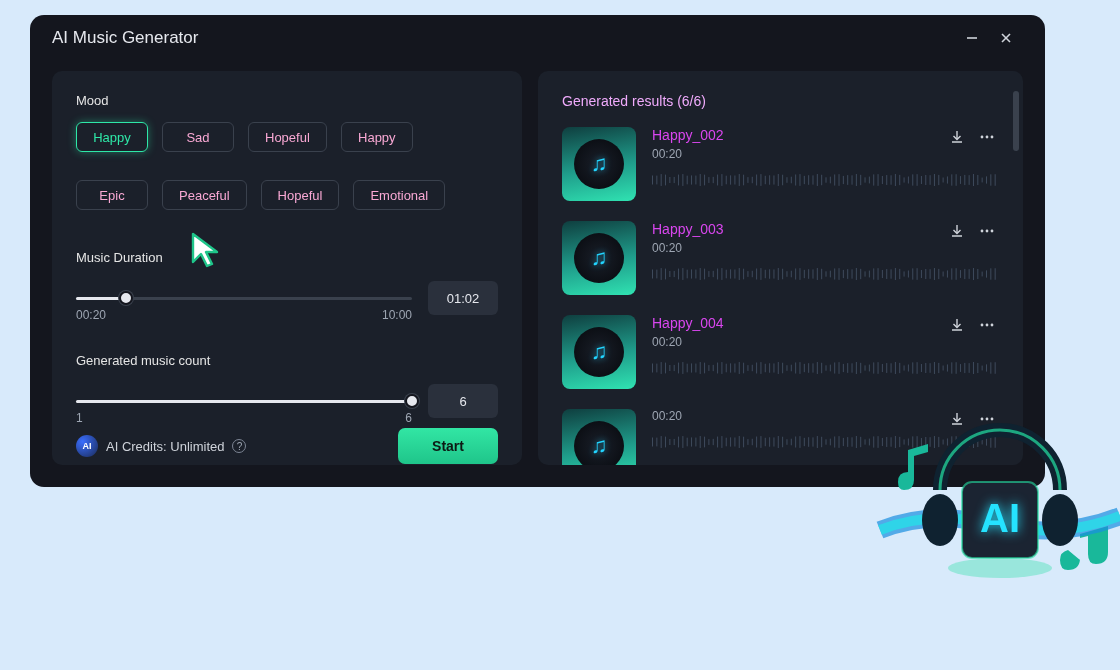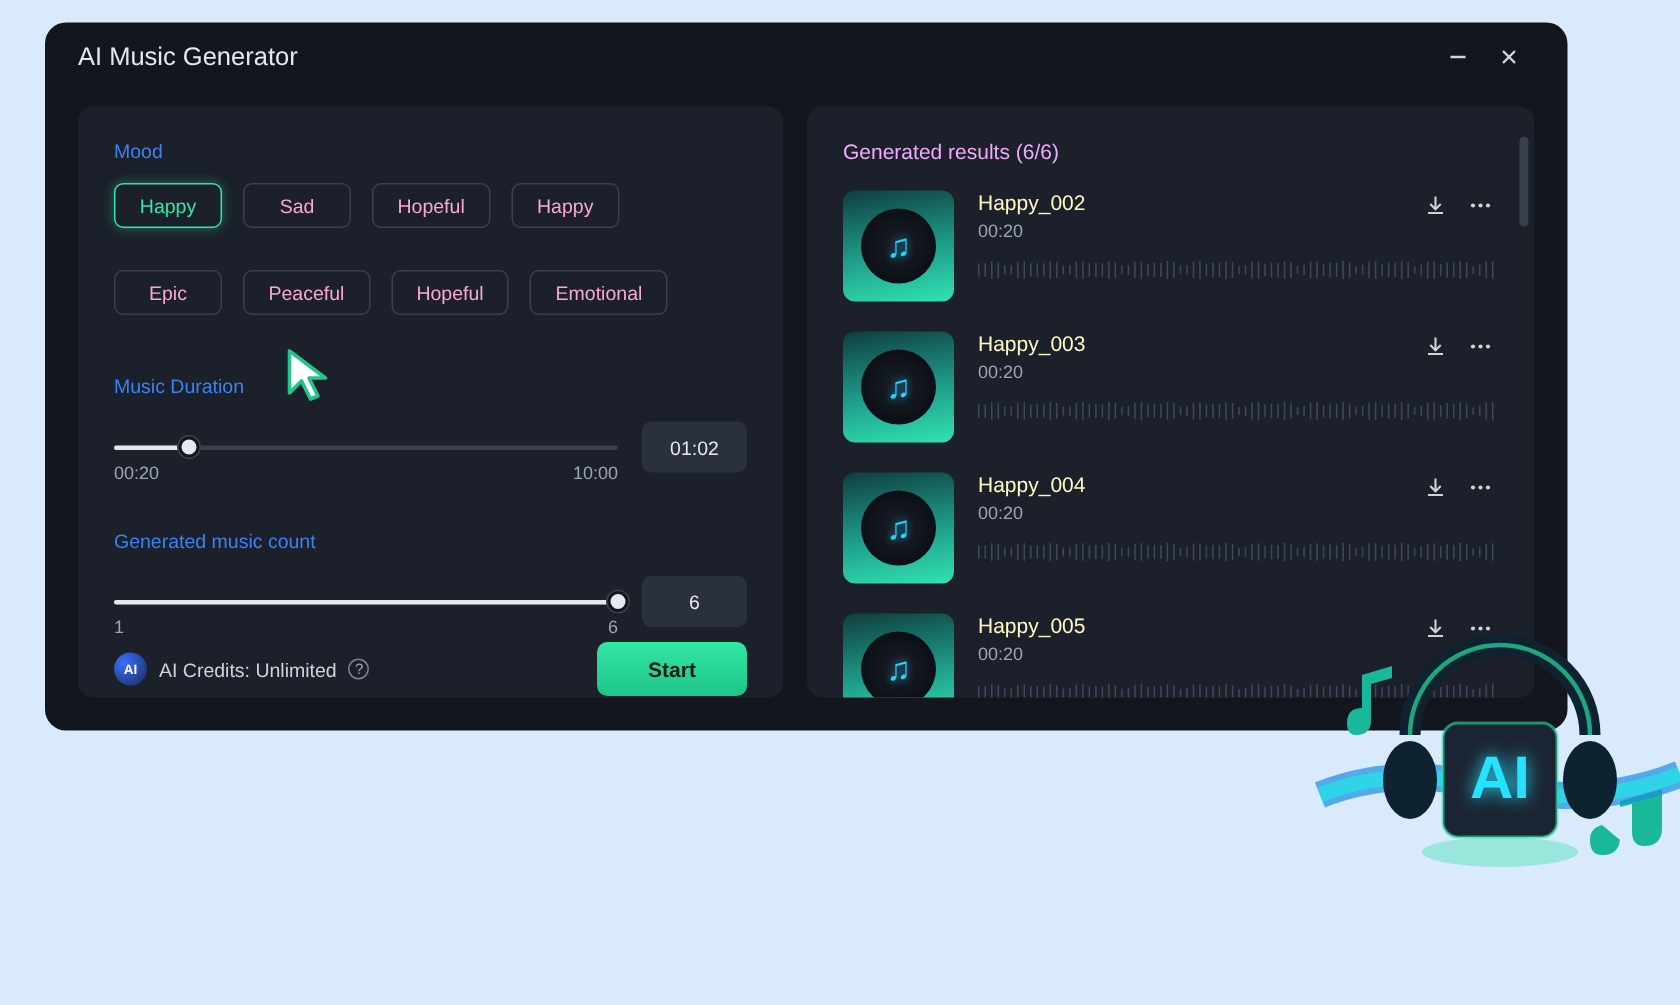--- a/index.html
+++ b/index.html
@@ -52,21 +52,21 @@
     background: #1b202a;
     border-radius: 10px;
     padding: 22px 24px;
     position: relative;
     overflow: hidden;
   }
   .panel-left { width: 470px; flex: 0 0 470px; display:flex; flex-direction:column; }
   .panel-right { flex: 1; }
 
   .section-label {
-    color: #3b82f6;
+    color: #e5e5e5;
     font-size: 13px;
     margin-bottom: 14px;
   }
 
   
   .pill-row { display:flex; flex-wrap: wrap; gap: 14px; margin-bottom: 24px; }
   .pill {
     min-width: 72px;
     padding: 0 16px;
     height: 30px;
@@ -169,21 +169,21 @@
   }
   .thumb-music::before{
     content:""; position:absolute; width:50px;height:50px;border-radius:50%;
     background: radial-gradient(circle at 50% 50%, #1a1f29 0%, #0c0f15 70%);
   }
   .thumb-music .note{
     position:relative; color:#22d4ff; font-size:22px;
     text-shadow:0 0 6px rgba(34,212,255,0.8);
   }
   .result-main { flex:1; min-width:0; }
-  .result-title { color:#fef9c3; font-size:14px; margin-bottom:4px;}
+  .result-title { color:#d946ef; font-size:14px; margin-bottom:4px;}
   .result-time { color:#9ea6b3; font-size:12px; margin-bottom:6px;}
   .waveform {
     height:26px; width:100%;
     position:relative;
   }
   .waveform svg { width:100%; height:100%; }
   .result-actions {
     position:absolute; right:4px; top:2px;
     display:flex; gap:14px; align-items:center;
     color:#cfd3da;
@@ -608,21 +608,20 @@
                   <circle cx="13" cy="8" r="1.4"></circle>
                 </svg>
       </span>
     </div>
           </div>
           <div class="result-item">
     <div class="thumb-music">
       <span class="note">♫</span>
     </div>
     <div class="result-main">
-      <div class="result-title">Happy_005</div>
       <div class="result-time">00:20</div>
       <div class="waveform"><svg preserveAspectRatio="none">
                   <rect x="0%" y="8.5" width="1" height="9" fill="#3e4a5c"></rect>
                   <rect x="1.25%" y="8.60102040743039" width="1" height="8.79795918513922" fill="#3e4a5c"></rect>
                   <rect x="2.5%" y="7.0654762150519295" width="1" height="11.869047569896141" fill="#3e4a5c"></rect>
                   <rect x="3.75%" y="7.615557850080068" width="1" height="10.768884299839865" fill="#3e4a5c"></rect>
                   <rect x="5%" y="9.992553324298427" width="1" height="6.0148933514031455" fill="#3e4a5c"></rect>
                   <rect x="6.25%" y="9.921475475396711" width="1" height="6.157049049206579" fill="#3e4a5c"></rect>
                   <rect x="7.5%" y="7.577909024138855" width="1" height="10.84418195172229" fill="#3e4a5c"></rect>
                   <rect x="8.75%" y="7.078963243190503" width="1" height="11.842073513618994" fill="#3e4a5c"></rect>

